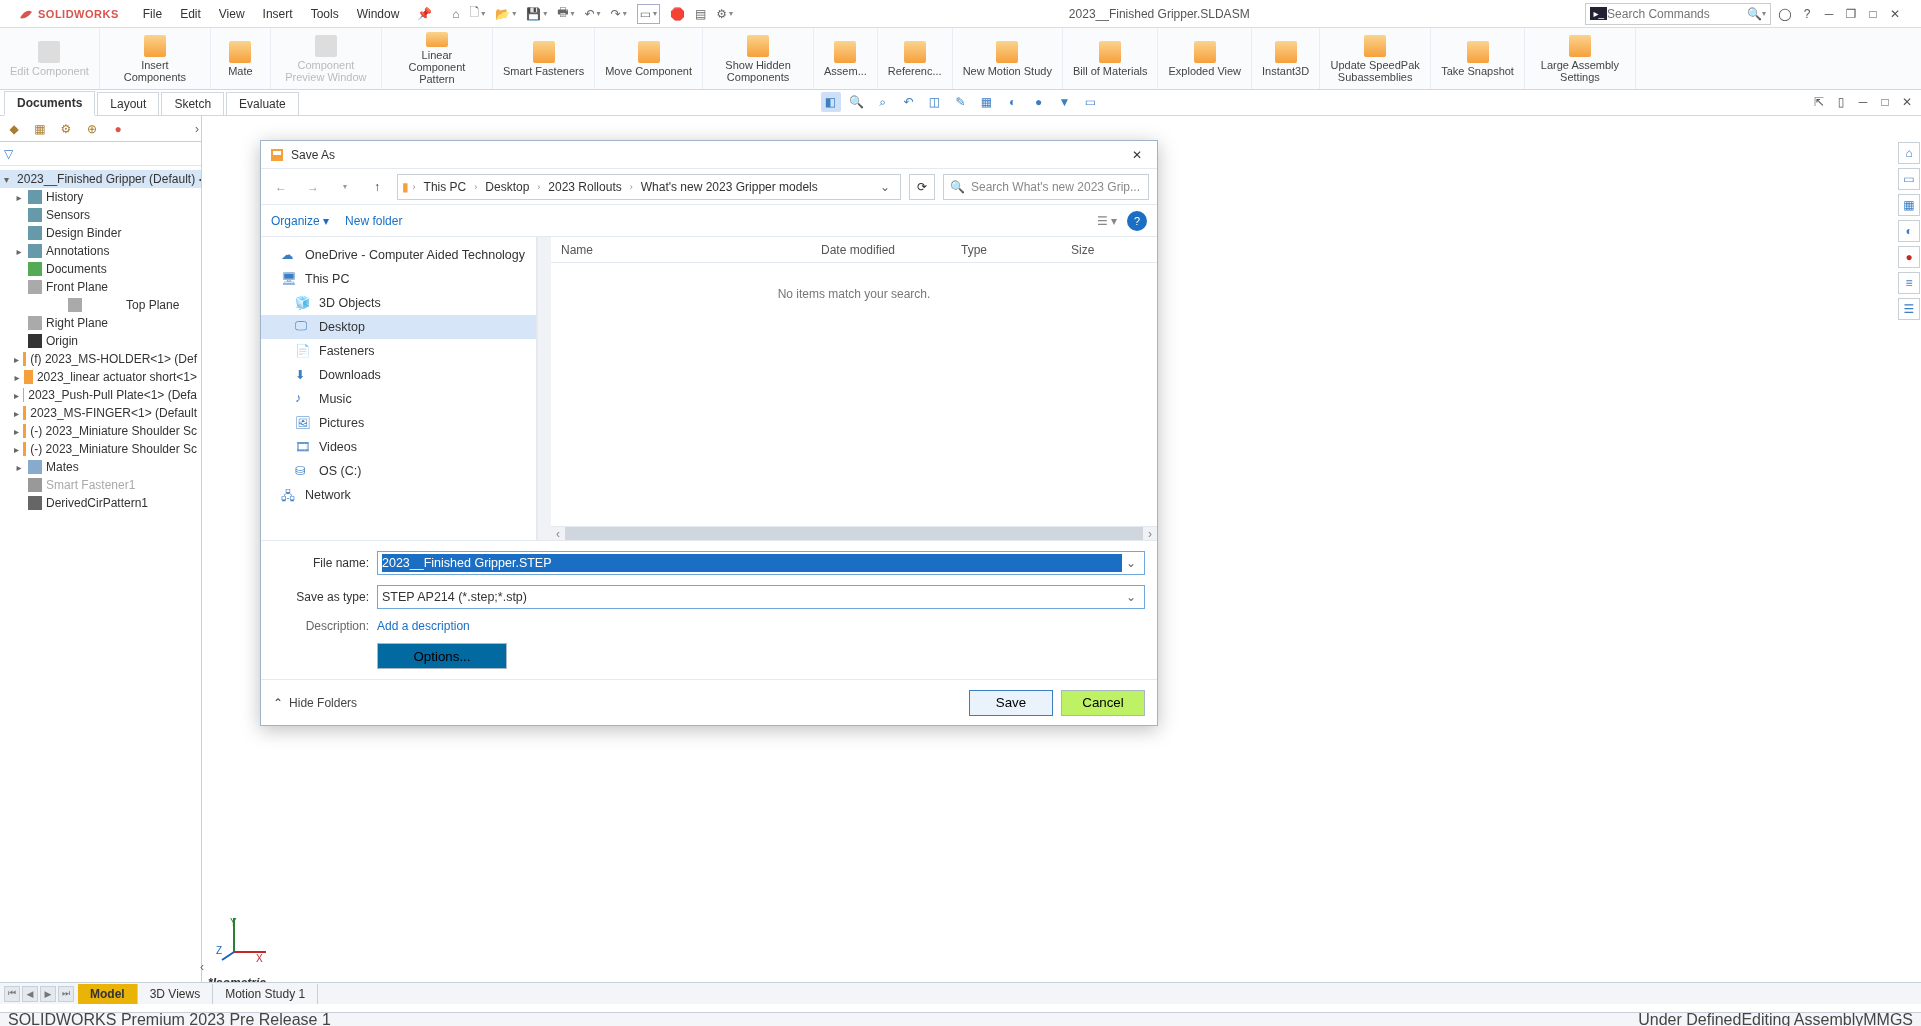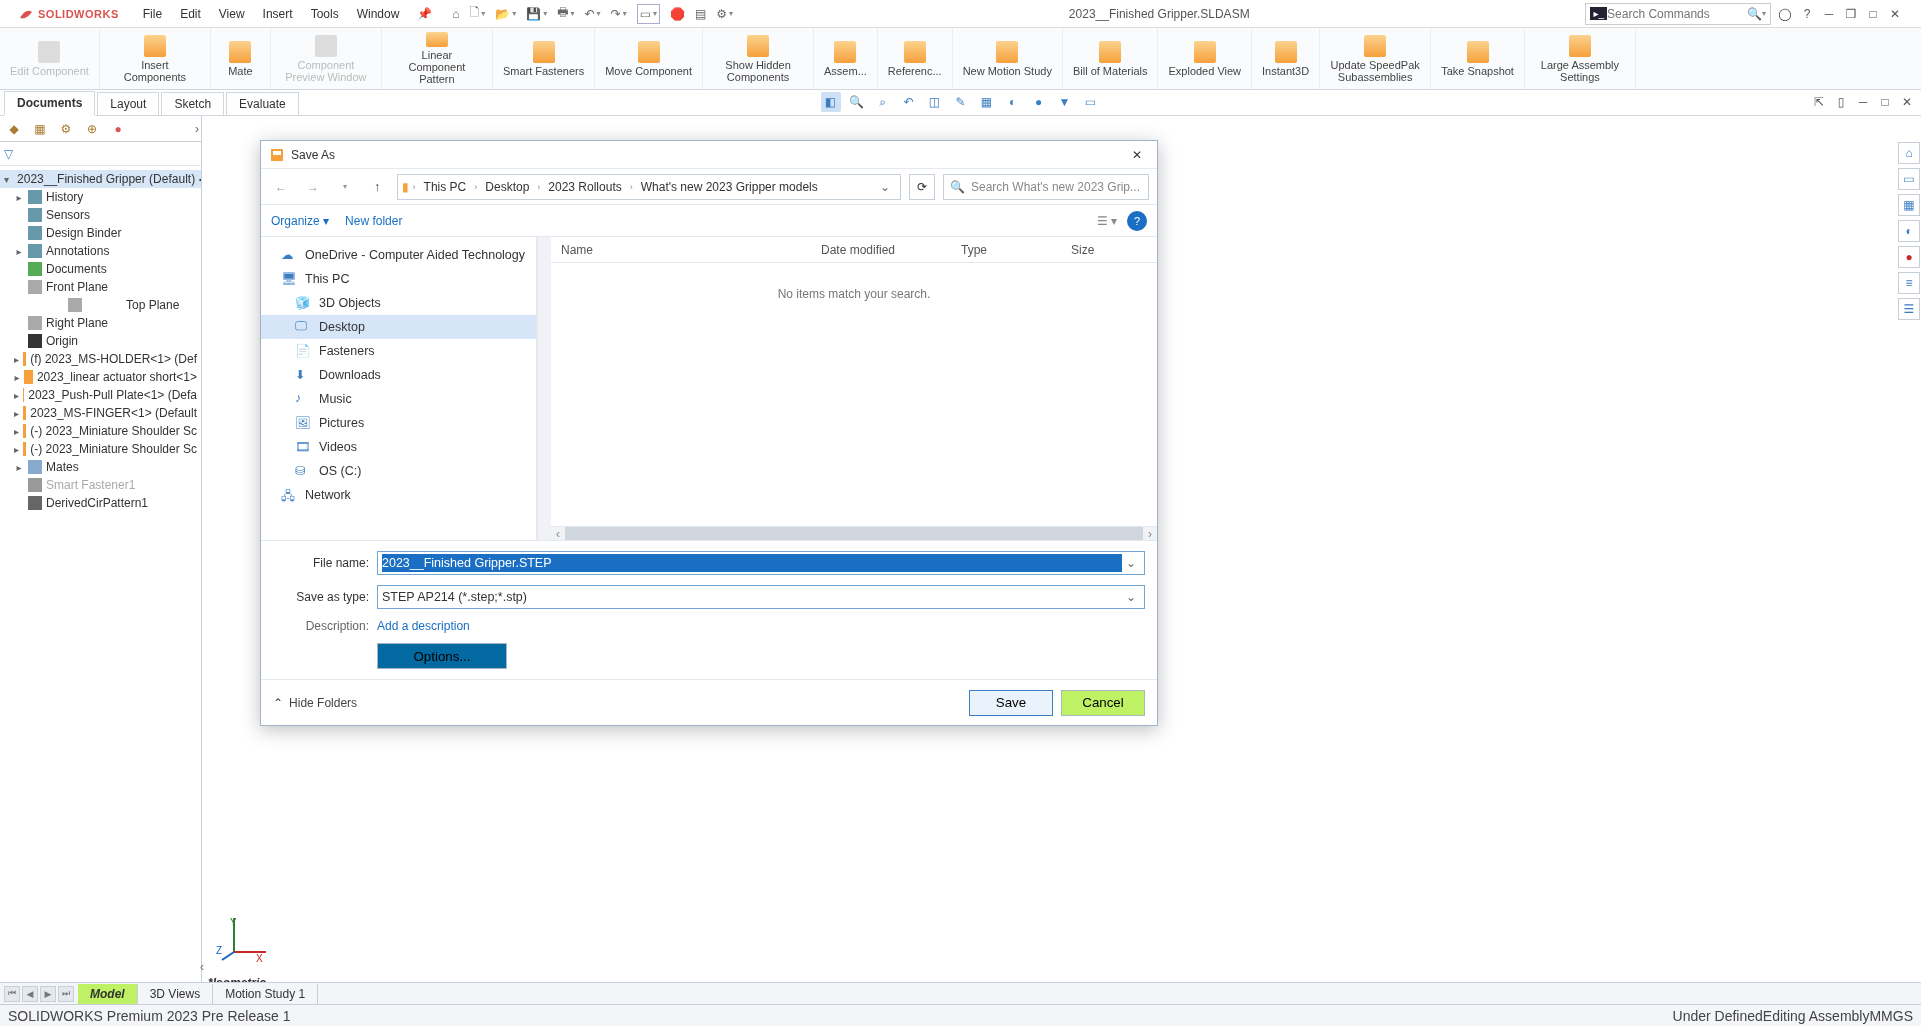--- a/index.html
+++ b/index.html
@@ -59,24 +59,24 @@
 .triad .z{color:#1565c0;position:absolute;bottom:8px;left:-4px;}
 .triad svg{overflow:visible;}
 .canvas .iso-label{position:absolute;left:6px;bottom:14px;font-style:italic;font-weight:bold;color:#333;}
 .canvas .resize-arrow{position:absolute;left:-2px;bottom:30px;color:#666;}
 
 
 .bottom-tabs{position:absolute;left:0;right:0;bottom:22px;height:22px;background:#f3f5f8;border-top:1px solid #c7d0d9;display:flex;align-items:center;}
 .bt-nav{display:flex;gap:2px;padding:0 4px;}
 .bt-nav .btn{width:16px;height:16px;background:#e4e9ef;border:1px solid #c7d0d9;display:inline-flex;align-items:center;justify-content:center;font-size:9px;color:#777;}
 .bottom-tabs .btab{padding:3px 12px;border-right:1px solid #c7d0d9;cursor:pointer;}
-.bottom-tabs .btab.active{background:#bef264;font-weight:bold;font-style:italic;}
-
-
-.statusbar { position: absolute; left:0; right:0; bottom:0; height: 22px; background:#f3f5f8; border-top:1px solid #c7d0d9; display:flex; align-items:center; padding:0 8px; font-size:14px; color:#444;}
+.bottom-tabs .btab.active{background:#eab308;font-weight:bold;}
+
+
+.statusbar { position: absolute; left:0; right:0; bottom:0; height: 14px; background:#f3f5f8; border-top:1px solid #c7d0d9; display:flex; align-items:center; padding:0 8px; font-size:16px; color:#444;}
 .statusbar .right{margin-left:auto;display:flex;}
 
 
 .right-dock{position:absolute;right:0;top:142px;width:24px;display:flex;flex-direction:column;gap:4px;align-items:center;}
 .right-dock .rd{width:22px;height:22px;border:1px solid #c7d0d9;background:#fff;display:inline-flex;align-items:center;justify-content:center;color:#3c7ec2;cursor:pointer;}
 
 
 .dialog { position: absolute; left: 260px; top: 140px; width: 898px; height: 586px; background: #fff; border: 1px solid #9fb4c9; box-shadow: 0 4px 18px rgba(0,0,0,0.25); display:flex;flex-direction:column;}
 .dlg-title { height: 28px; background: #fff; display: flex; align-items: center; padding: 0 8px; border-bottom: 1px solid #e4e9ef; }
 .dlg-title .t-icon { width: 16px; height: 16px; margin-right: 6px; }

